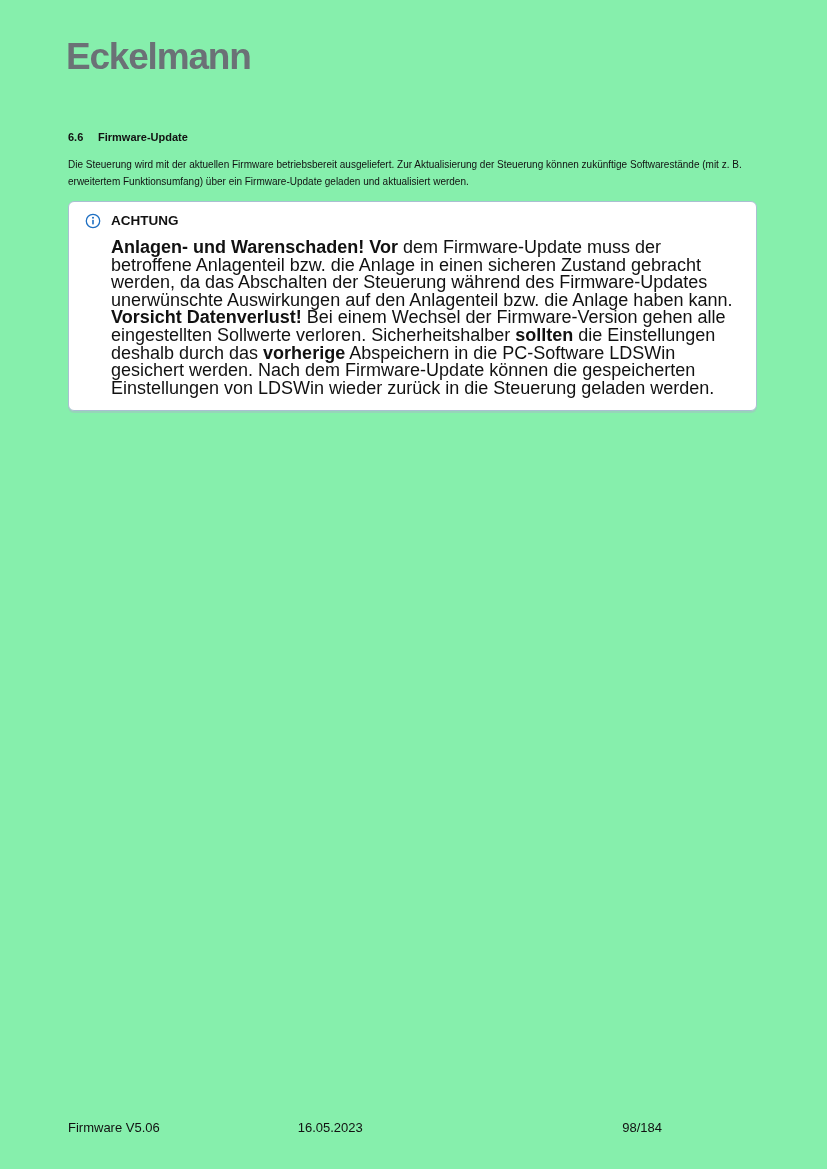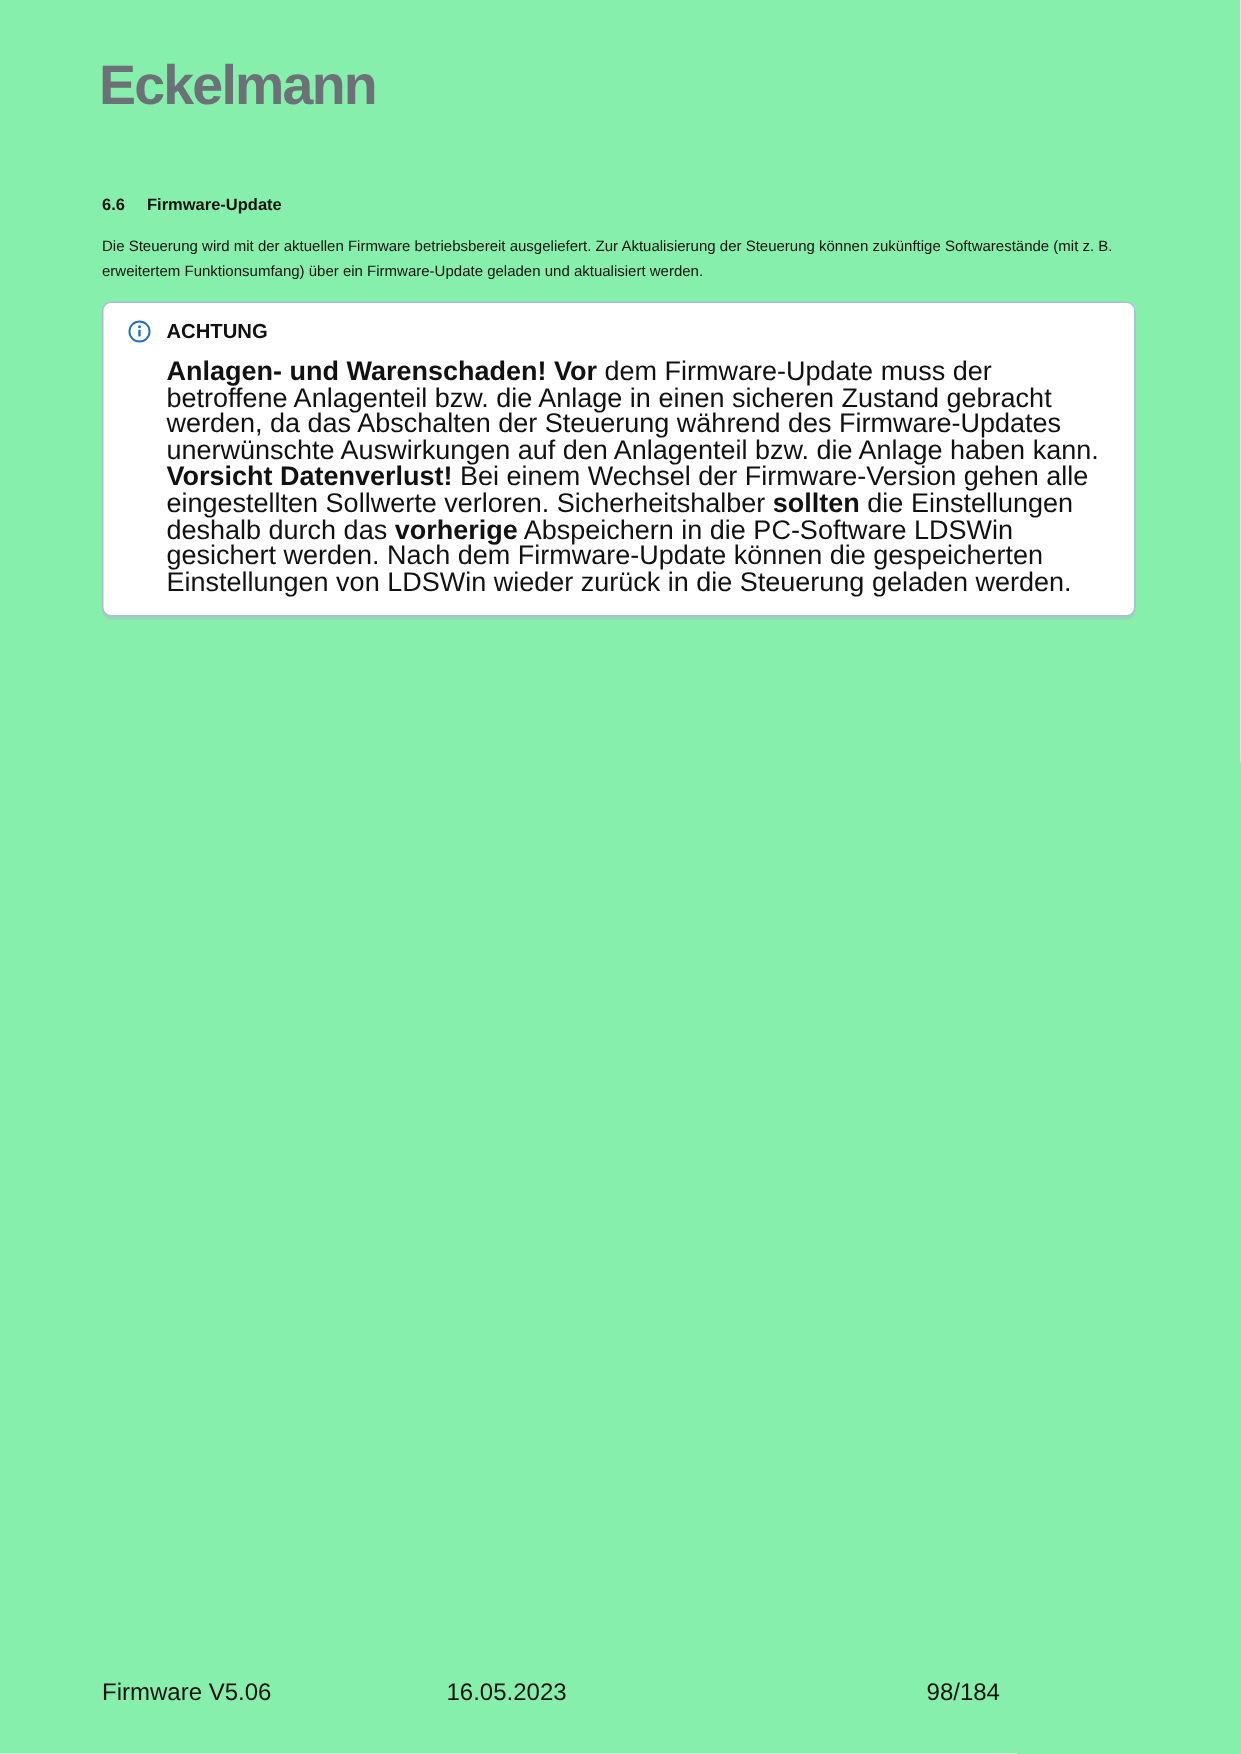--- a/index.html
+++ b/index.html
@@ -78,21 +78,21 @@
     line-height: 17.6px;
     color: #111111;
   }
   .notice-body b { font-weight: bold; }
   .footer {
     position: absolute;
     left: 68px;
     right: 70px;
     top: 1120px;
     display: flex;
-    font-size: 16px;
+    font-size: 13px;
     color: #111111;
   }
   .footer .f-left   { flex: 1; text-align: left; }
   .footer .f-center { flex: 1; text-align: left; }
   .footer .f-right  { flex: 1; text-align: center; }
 </style>
 </head>
 <body>
 
 <div class="page">

